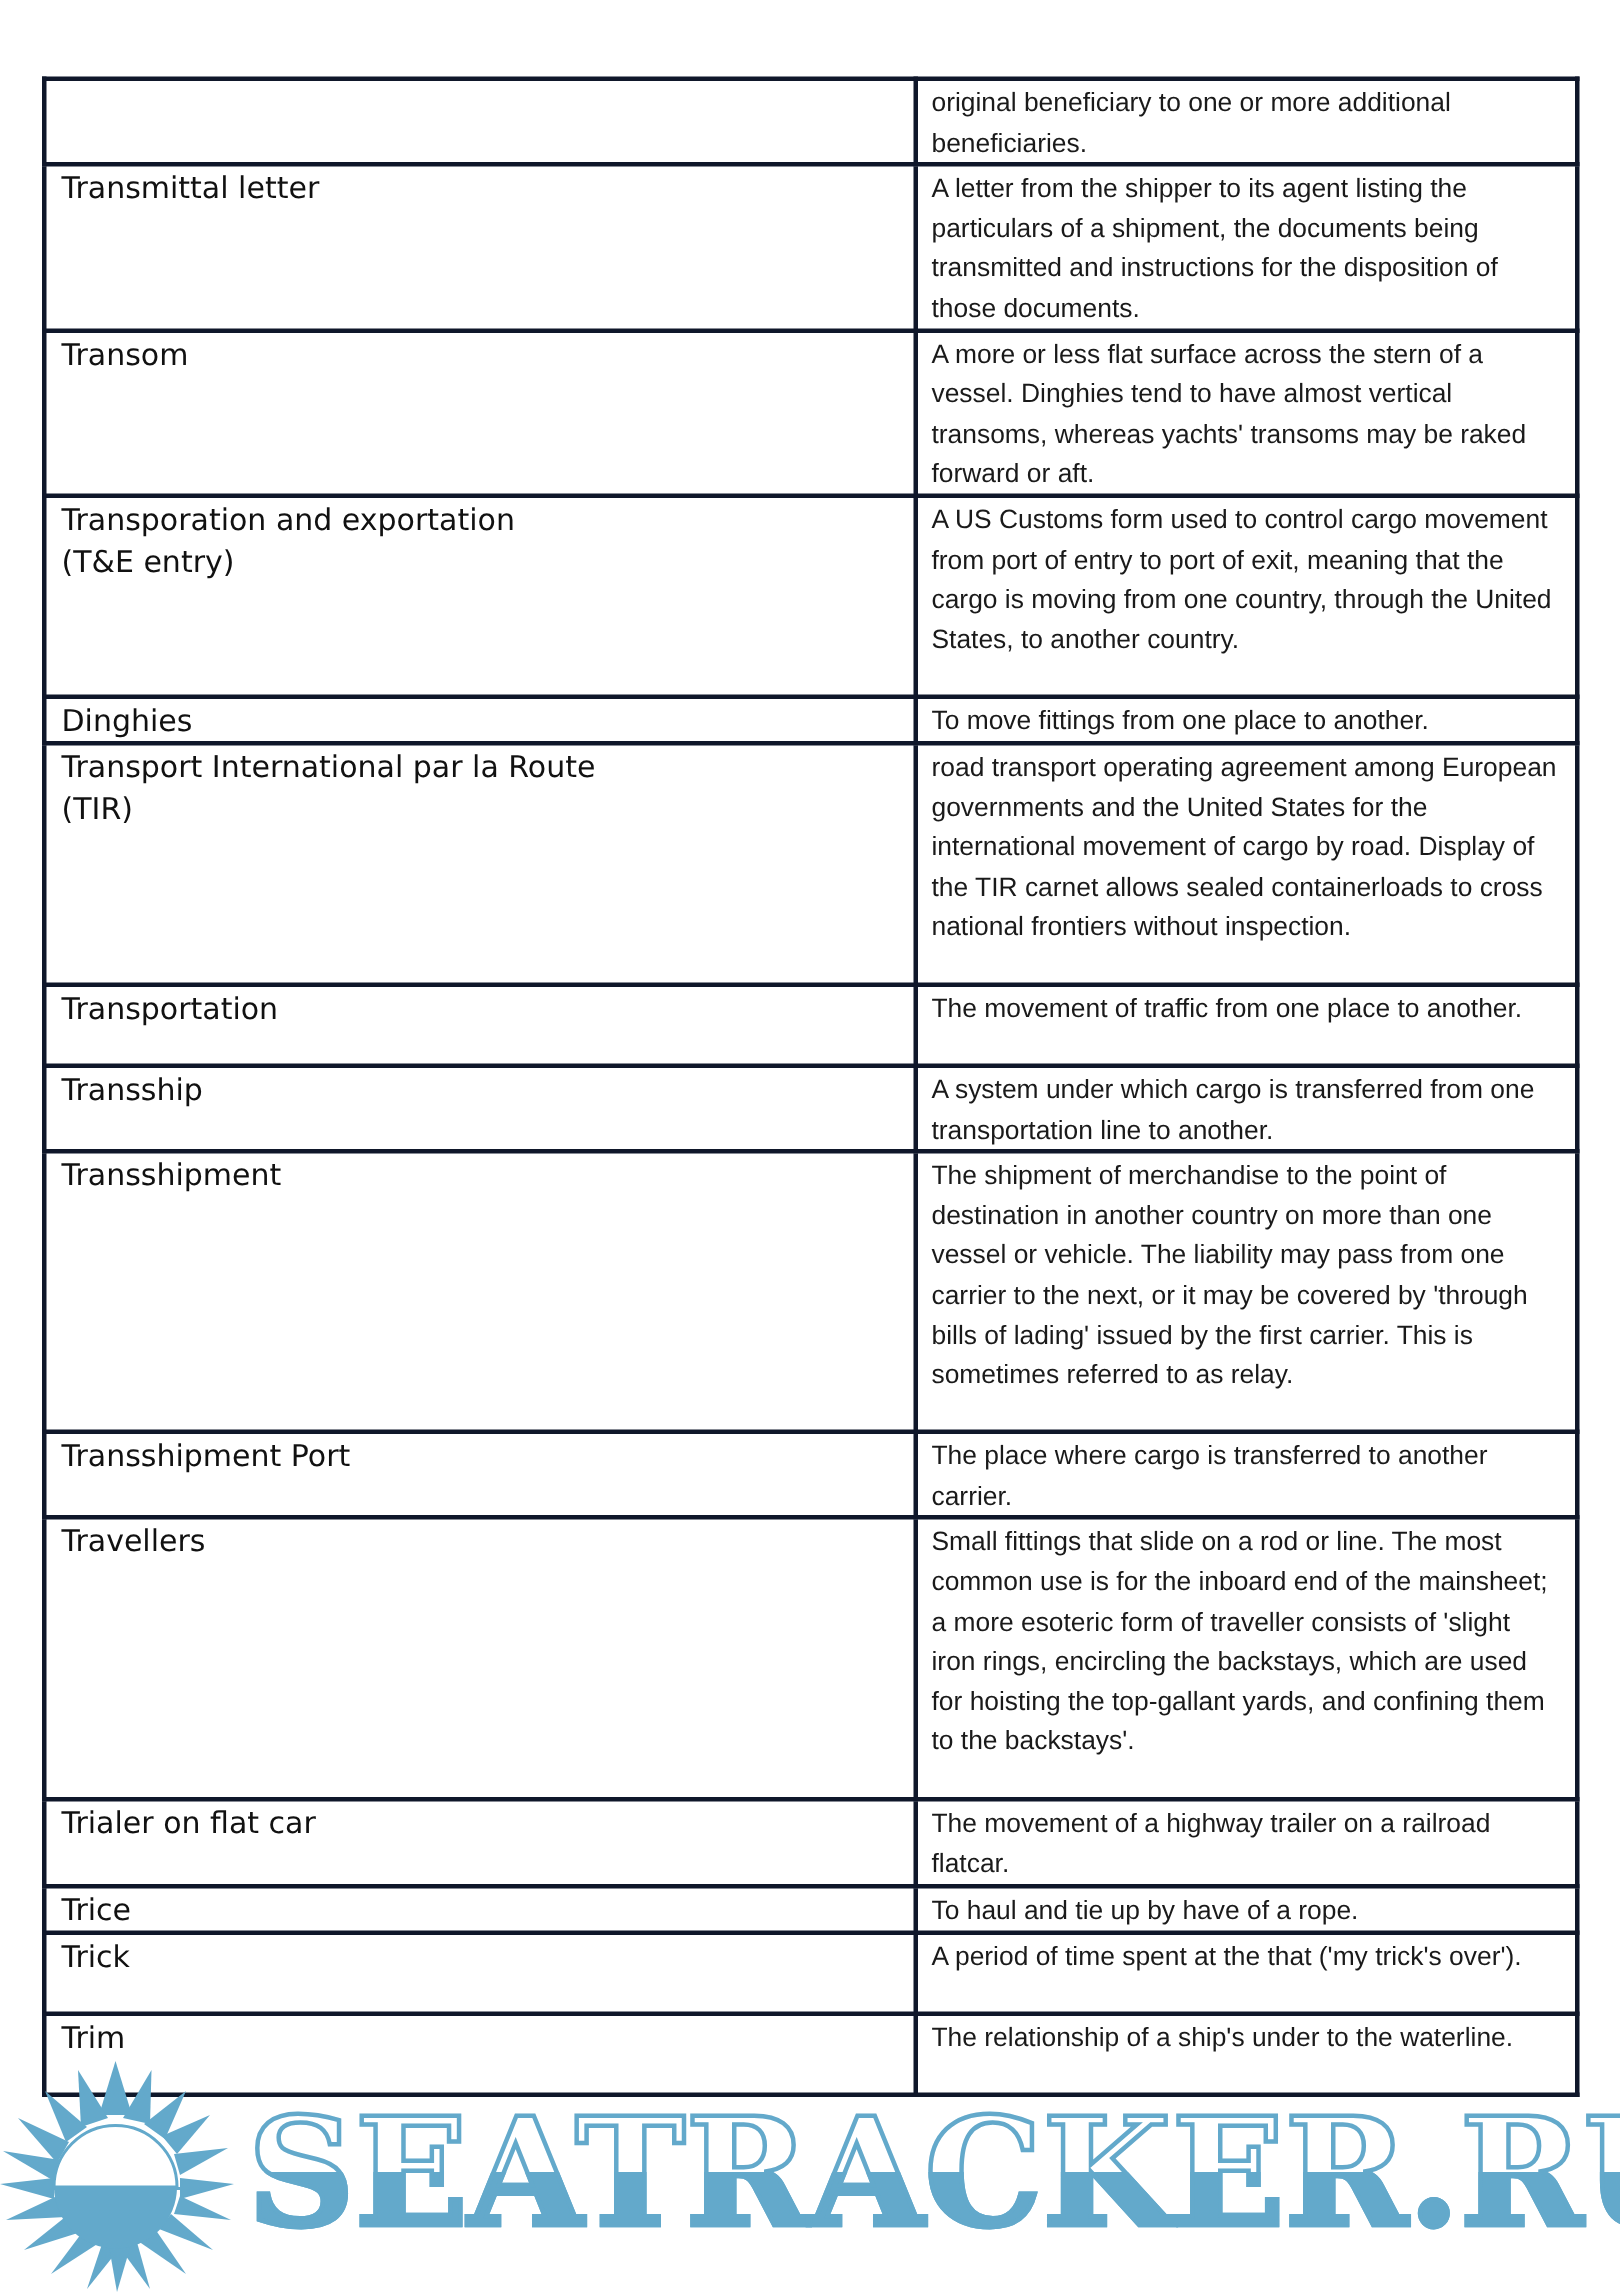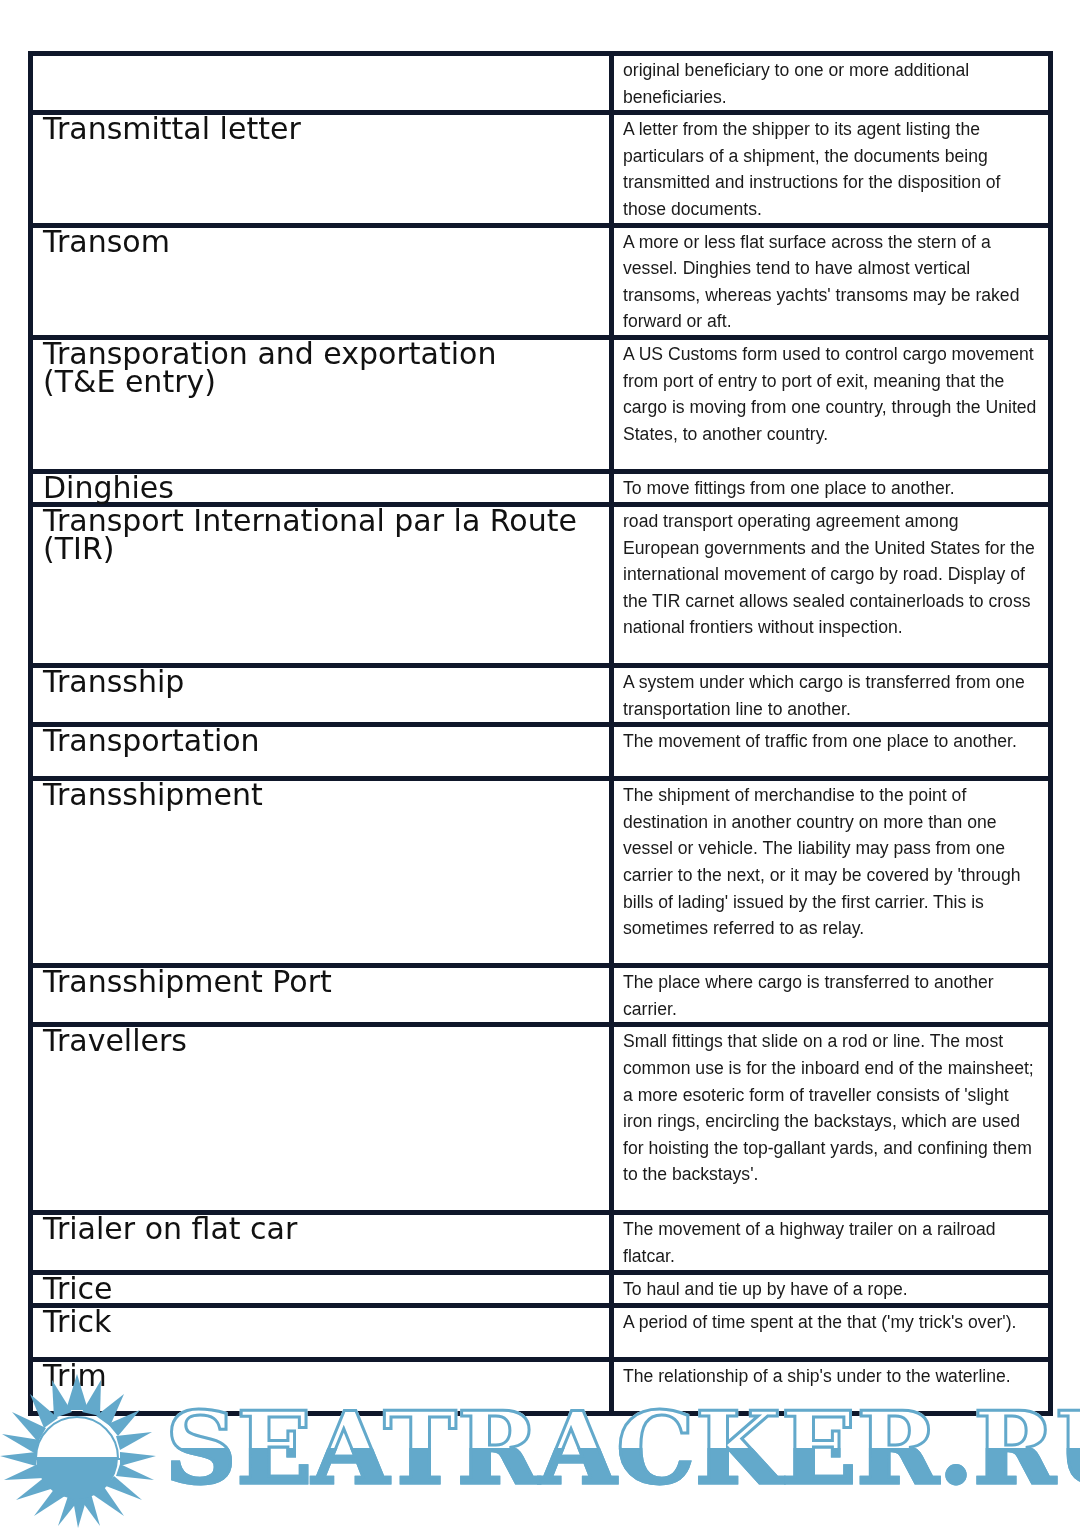--- a/index.html
+++ b/index.html
@@ -3,26 +3,26 @@
   <meta charset="utf-8">
   <style>
     html, body { margin: 0; padding: 0; background: #ffffff; }
     body { width: 1080px; height: 1528px; position: relative; overflow: hidden; }
     .page { position: absolute; left: 0; top: 0; width: 1080px; height: 1528px; }
     table.glossary {
       position: absolute; left: 28px; top: 51px;
       width: 1025px; border-collapse: collapse; table-layout: fixed;
     }
     table.glossary td {
-      border: 5px solid #0f172a; vertical-align: top; padding: 0;
+      border: 3px solid #0f172a; vertical-align: top; padding: 0;
     }
     td.term {
       width: 570px;
       font-family: "DejaVu Sans", sans-serif;
-      font-size: 30px; line-height: 28px; color: #111;
+      font-size: 20px; line-height: 28px; color: #111;
       padding: 0 10px !important;
     }
     td.def {
       font-family: "Liberation Sans", sans-serif;
       font-size: 17.6px; line-height: 26.6px; color: #1a1a1a;
       padding: 1px 10px 0 9px !important;
     }
     .term-text { white-space: pre-line; display: block; }
     .logo {
       position: absolute; left: 0; top: 1372px; width: 1080px; height: 156px;
@@ -81,29 +81,29 @@
       </tr>
       <tr style="height:161px">
         <td class="term">
             <span class="term-text">Transport International par la Route
 (TIR)</span>
           </td>
         <td class="def"><span>road transport operating agreement among European governments and the United States for the international movement of cargo by road. Display of the TIR carnet allows sealed containerloads to cross national frontiers without inspection.</span></td>
       </tr>
       <tr style="height:54px">
         <td class="term">
+            <span class="term-text">Transportation</span>
+          </td>
+        <td class="def"><span>The movement of traffic from one place to another.</span></td>
+      </tr>
+      <tr style="height:54px">
+        <td class="term">
             <span class="term-text">Transship</span>
           </td>
         <td class="def"><span>A system under which cargo is transferred from one transportation line to another.</span></td>
-      </tr>
-      <tr style="height:54px">
-        <td class="term">
-            <span class="term-text">Transportation</span>
-          </td>
-        <td class="def"><span>The movement of traffic from one place to another.</span></td>
       </tr>
       <tr style="height:187px">
         <td class="term">
             <span class="term-text">Transshipment</span>
           </td>
         <td class="def"><span>The shipment of merchandise to the point of destination in another country on more than one vessel or vehicle. The liability may pass from one carrier to the next, or it may be covered by 'through bills of lading' issued by the first carrier. This is sometimes referred to as relay.</span></td>
       </tr>
       <tr style="height:54px">
         <td class="term">
             <span class="term-text">Transshipment Port</span>

